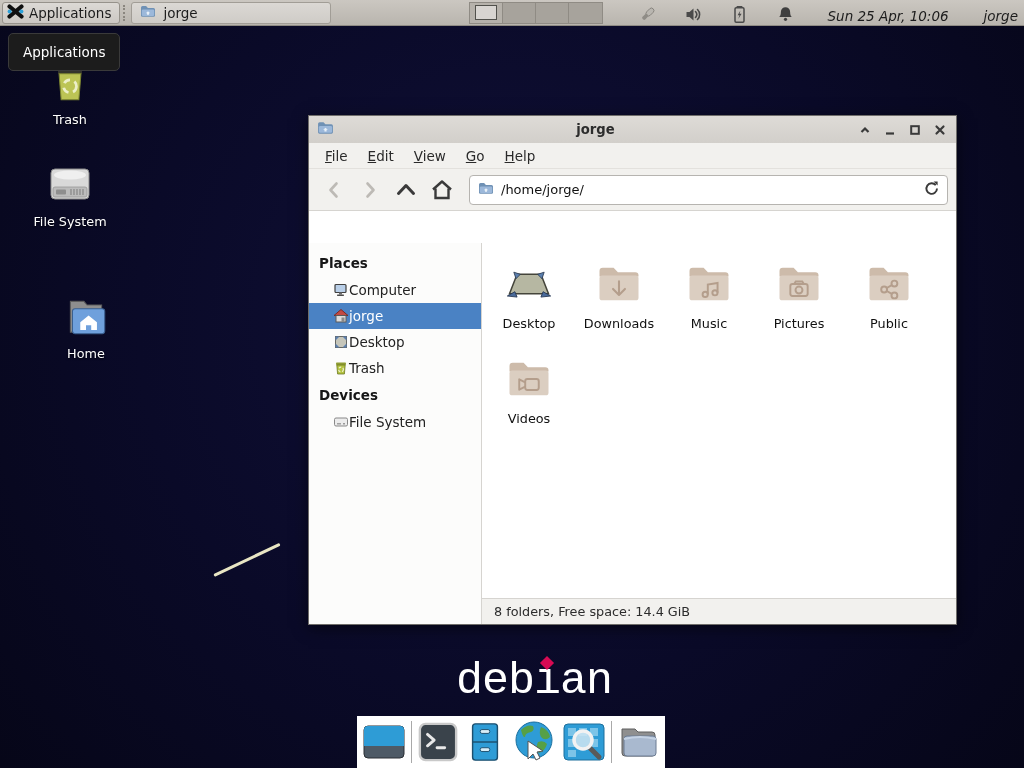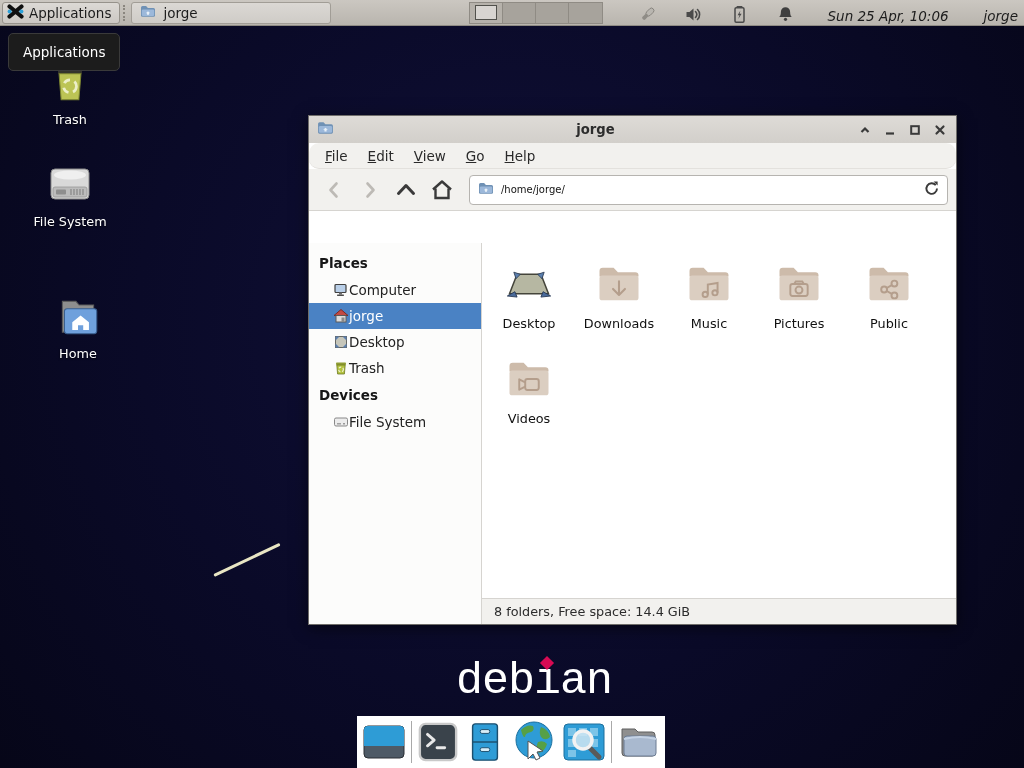--- a/index.html
+++ b/index.html
@@ -46,42 +46,42 @@
     position:absolute; left:8px; top:33px; height:38px; padding:0 14px;
     background:#1c1c1c; border:1px solid #3a3a3a; border-radius:5px;
     color:#ffffff; font-size:13.5px; display:flex; align-items:center; z-index:40;
   }
 
   
   .desk-icon { position:absolute; width:100px; display:flex; flex-direction:column; align-items:center; gap:7px; }
   .desk-icon .lbl { color:#ffffff; font-size:12.8px; text-shadow:0 1px 2px rgba(0,0,0,.8); }
   #desk-trash { left:20px; top:55px; }
   #desk-fs { left:20px; top:163px; }
-  #desk-home { left:28px; top:295px; }
+  #desk-home { left:36px; top:295px; }
 
   
   .window {
     position:absolute; left:308px; top:115px; width:649px; height:510px;
     background:#ffffff; border:1px solid #6f6d6a; box-shadow:0 3px 14px rgba(0,0,0,.55);
     display:flex; flex-direction:column;
   }
   .titlebar { height:27px; background:linear-gradient(#dedbd7,#d2cfca); display:flex; align-items:center; padding:0 8px; flex:0 0 auto; }
   .titlebar .title { flex:1; text-align:center; font-weight:bold; font-size:13.2px; color:#2d2d2d; }
   .win-btns { display:flex; align-items:center; gap:9px; }
   .win-btn { width:16px; height:16px; display:flex; align-items:center; justify-content:center; color:#3a3a3a; }
-  .menubar { height:26px; background:#f2f1ee; border-bottom:1px solid #e3e1dd; display:flex; align-items:center; padding:0 6px; flex:0 0 auto;border-radius:10px; }
+  .menubar { height:26px; background:#f2f1ee; border-bottom:1px solid #e3e1dd; display:flex; align-items:center; padding:0 6px; flex:0 0 auto; }
   .menu-item { padding:0 10px; font-size:13.5px; color:#2a2a2a; display:inline-block; }
   .menu-item::first-letter { text-decoration:underline; }
   .toolbar { height:42px; background:#f2f1ee; border-bottom:1px solid #d6d4d0; display:flex; align-items:center; padding:0 8px; gap:2px; flex:0 0 auto; }
   .tool-btn { width:34px; height:30px; display:flex; align-items:center; justify-content:center; border-radius:3px; }
   .addressbar {
     flex:1; height:30px; margin-left:8px; background:#ffffff; border:1px solid #b6b4b0; border-radius:4px;
     display:flex; align-items:center; padding:0 8px; gap:7px;
   }
-  .addressbar .path { flex:1; font-size:10px; color:#111; }
+  .addressbar .path { flex:1; font-size:13px; color:#111; }
   .content { flex:1; display:flex; min-height:0;margin-top:32px; }
   .sidebar { width:173px; background:#fcfcfb; border-right:1px solid #d6d4d0; padding-top:6px; flex:0 0 auto; }
   .side-header { height:28px; display:flex; align-items:center; padding-left:10px; font-weight:bold; font-size:13.5px; color:#161616; }
   .side-row { height:26px; display:flex; align-items:center; padding-left:24px; font-size:13.5px; color:#222; }
   .side-row.selected { background:#4a82c4; color:#ffffff; }
   .rightpane { flex:1; display:flex; flex-direction:column; min-width:0; }
   .icon-view { flex:1; background:#ffffff; padding:12px 0 0 2px; display:flex; flex-wrap:wrap; align-content:flex-start; }
   .file-item { width:90px; height:95px; display:flex; flex-direction:column; align-items:center; padding-top:2px; }
   .file-item .lbl { margin-top:7px; font-size:12.8px; color:#111; white-space:nowrap; }
   .statusbar { height:26px; background:#f2f1ee; border-top:1px solid #d6d4d0; display:flex; align-items:center; padding-left:12px; font-size:12.8px; color:#2c2c2c; flex:0 0 auto; }

